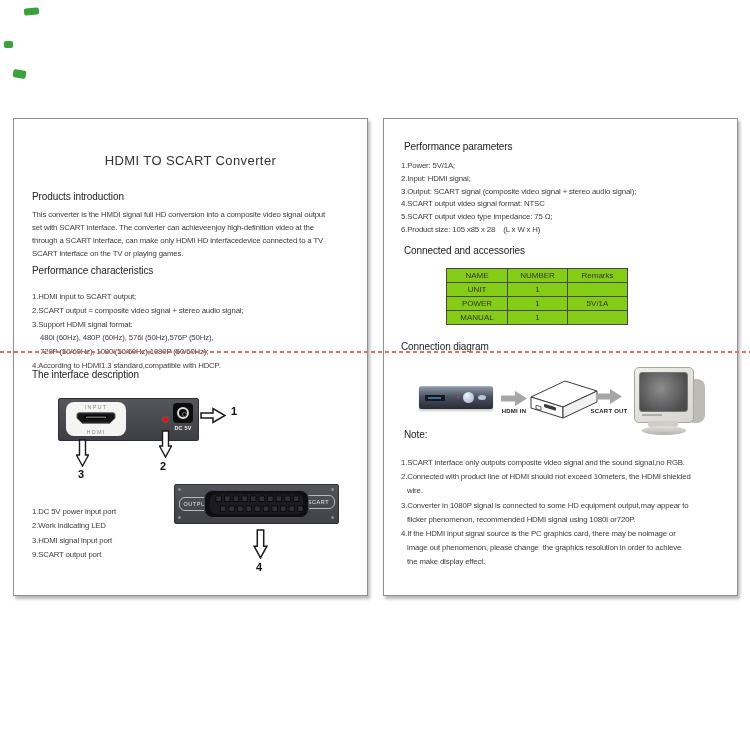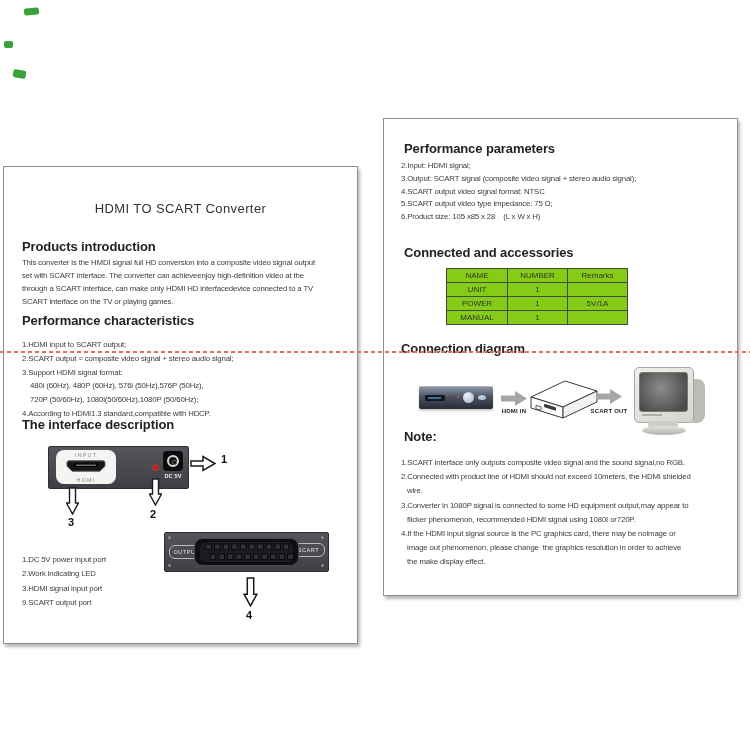--- a/index.html
+++ b/index.html
@@ -8,30 +8,30 @@
 
   
   .mark{position:absolute;background:#3aa23a;border-radius:2px;}
   .mark1{left:24px;top:8px;width:15px;height:7px;transform:rotate(-6deg);}
   .mark2{left:4px;top:41px;width:9px;height:7px;}
   .mark3{left:13px;top:70px;width:13px;height:8px;transform:rotate(10deg);}
 
   
   .card{position:absolute;top:118px;width:353px;height:476px;background:#fff;
         border:1px solid #8f8f8f;box-shadow:2px 3px 3px rgba(0,0,0,.28);}
-  .card.left{left:3px;margin-top:48px;}
+  .card.left{left:13px;}
   .card.right{left:383px;}
 
   
   .divider{position:absolute;left:0;top:351px;width:750px;height:2px;z-index:30;
            background:repeating-linear-gradient(90deg,#e4705c 0 4px,rgba(0,0,0,0) 4px 7px);}
 
   .abs{position:absolute;}
   .doc-title{left:0;top:34px;width:100%;text-align:center;font-size:13px;letter-spacing:.4px;color:#333;}
-  .hd{font-weight:bold;font-size:13px;color:#222;letter-spacing:-.1px;white-space:pre;}
+  .hd{font-weight:normal;font-size:10px;color:#222;letter-spacing:-.1px;white-space:pre;}
   .lines .tl{white-space:pre;font-size:7.8px;letter-spacing:-.15px;color:#3c3c3c;}
   .lh13 .tl{line-height:13px;}   .lh138 .tl{line-height:13.8px;}
   .lh128 .tl{line-height:12.8px;}.lh142 .tl{line-height:14.2px;}
   .lh143 .tl{line-height:14.3px;}
 
   .num{font-weight:bold;font-size:11px;color:#111;}
 
   
   .panel{left:44px;top:279px;width:139px;height:41px;border-radius:2px;
          background:linear-gradient(#55555c,#3e3e45);border:1px solid #2e2e33;}
@@ -197,20 +197,21 @@
         <div class="tl">1.DC 5V power input port</div>
         <div class="tl">2.Work indicating LED</div>
         <div class="tl">3.HDMI signal input port</div>
         <div class="tl">9.SCART output port</div>
       </div>
   </div>
 
   <div class="card right">
     <div class="abs hd" style="left:20px;top:22px;">Performance parameters</div>
     <div class="abs lines lh128" style="left:17px;top:41px;">
+        <div class="tl">1.Power: 5V/1A;</div>
         <div class="tl">2.Input: HDMI signal;</div>
         <div class="tl">3.Output: SCART signal (composite video signal + stereo audio signal);</div>
         <div class="tl">4.SCART output video signal format: NTSC</div>
         <div class="tl">5.SCART output video type impedance: 75 Ω;</div>
         <div class="tl">6.Product size: 105 x85 x 28    (L x W x H)</div>
       </div>
 
     <div class="abs hd" style="left:20px;top:126px;">Connected and accessories</div>
     <table class="pkg">
         <thead>

